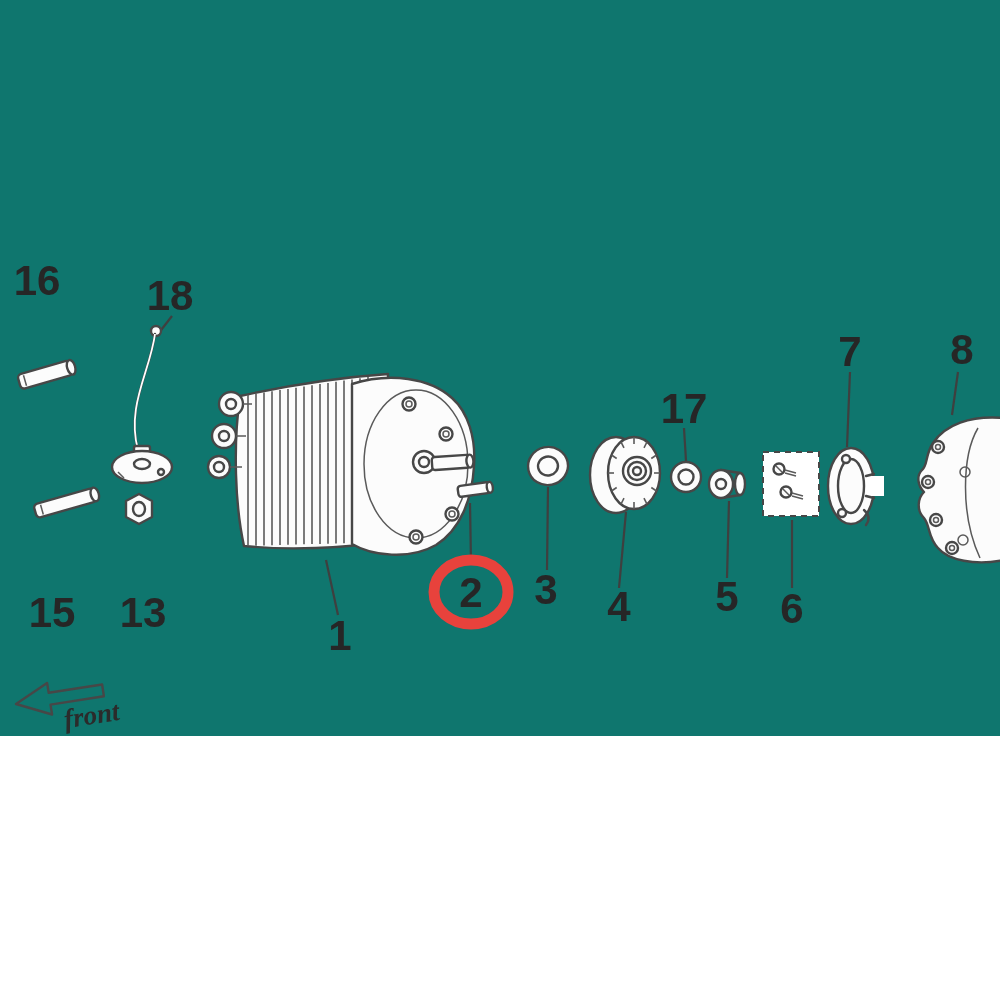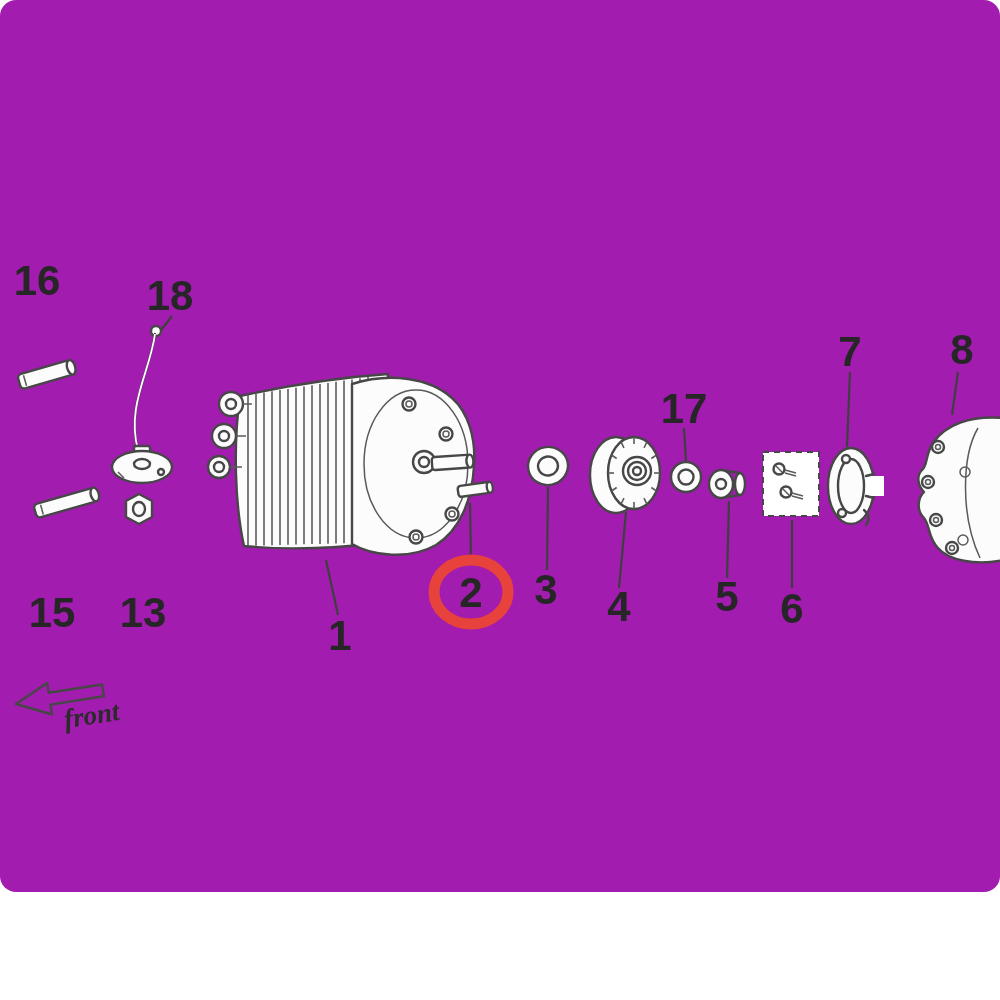--- a/index.html
+++ b/index.html
@@ -7,23 +7,22 @@
     padding: 0;
     background: #ffffff;
     width: 1000px;
     height: 1000px;
     overflow: hidden;
     font-family: "Liberation Sans", sans-serif;
   }
   .diagram-wrap {
     position: relative;
     width: 1000px;
-    height: 892px;
-    background: #a21caf;
-    border-radius: 16px;
+    height: 736px;
+    background: #0f766e;
   }
   svg { display: block; }
   .lbl {
     font-family: "Liberation Sans", sans-serif;
     font-size: 42px;
     font-weight: bold;
     fill: #262626;
     text-anchor: middle;
   }
   .front-lbl {

